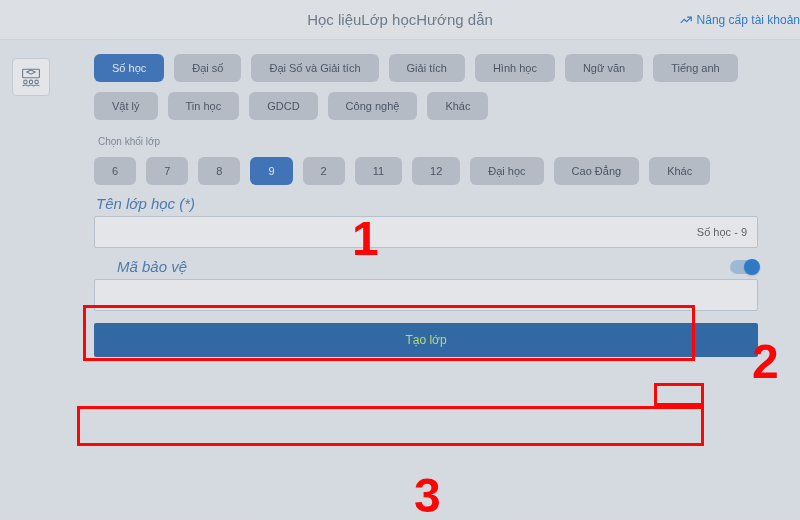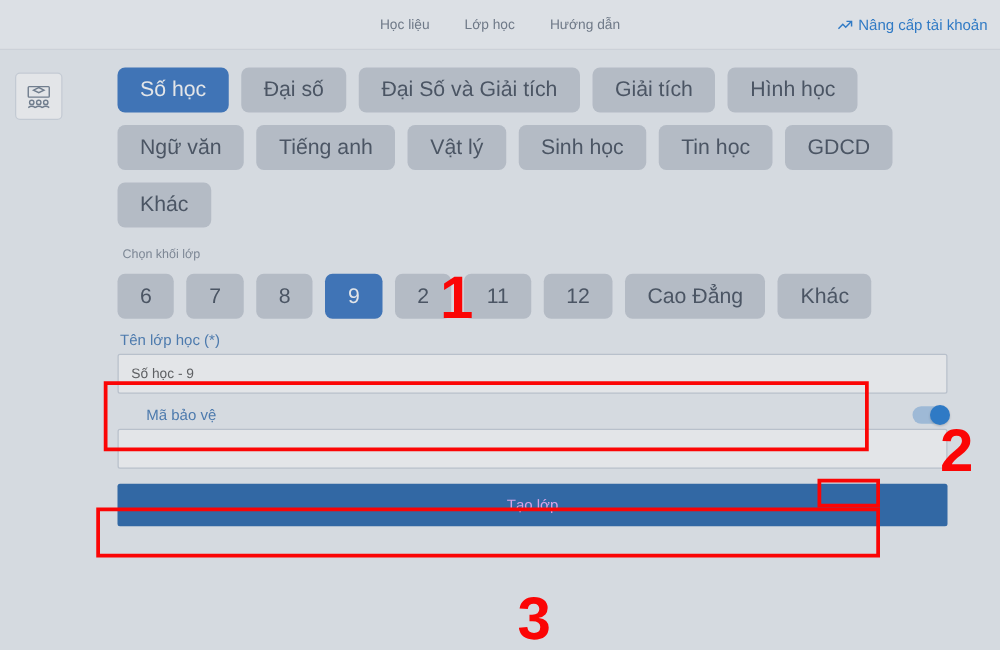--- a/index.html
+++ b/index.html
@@ -1,36 +1,36 @@
 <!DOCTYPE html>
 <html><head>
 <meta charset="utf-8">
 <style>
 * { box-sizing: border-box; margin: 0; padding: 0; font-family: Arial, sans-serif; }
 body { width: 800px; height: 520px; background: #eef1f5; overflow: hidden; position: relative; }
 .overlay { position: absolute; inset: 0; background: rgba(128,136,148,0.22); pointer-events: none; z-index: 5; }
 .header { display: flex; justify-content: center; align-items: center; height: 40px; position: relative; background: #f7f9fb; border-bottom: 1px solid #e2e6eb; }
-.nav { display: flex; gap: 28px; color: #6b7685; font-size: 11px; }
+.nav { display: flex; color: #6b7685; font-size: 15px; }
 .nav span { cursor: pointer; }
-.upgrade { position: absolute; right: 10px; color: #1976d2; font-size: 12px; display: flex; align-items: center; gap: 4px; }
+.upgrade { position: absolute; right: 0; color: #1976d2; font-size: 12px; display: flex; align-items: center; gap: 4px; }
 .upgrade svg { width: 14px; height: 14px; }
 .sidebar-icon { position: absolute; left: 12px; top: 58px; width: 38px; height: 38px; border: 1px solid #d7dde5; background: #fff; border-radius: 4px; padding: 4px; }
 .sidebar-icon svg { width: 100%; height: 100%; }
 .content { padding: 10px 34px 0 94px; }
 .pill-row { display: flex; flex-wrap: wrap; gap: 10px; padding: 4px 0; }
-.pill { background: #c3cad3; color: #3d4756; font-size: 17px; padding: 8px 18px; border-radius: 6px; cursor: pointer; white-space: nowrap; }
+.pill { background: #c3cad3; color: #3d4756; font-size: 11px; padding: 8px 18px; border-radius: 6px; cursor: pointer; white-space: nowrap; }
 .pill.active { background: #2f6fbf; color: #fff; }
 .section-label { color: #7c8795; font-size: 10px; padding: 12px 4px 6px 4px; }
 .form-area { padding: 0px 8px 0 0; }
-.field-label { color: #3f77b4; font-size: 12px; margin: 6px 2px 4px 2px; }
-.text-input { width: 100%; height: 32px; border: 1px solid #c8d0da; border-radius: 2px; background: #fff; padding: 0 10px; font-size: 11px; color: #555; }
+.field-label { color: #3f77b4; font-size: 15px; margin: 6px 2px 4px 2px; font-style: italic; }
+.text-input { width: 100%; height: 32px; border: 1px solid #c8d0da; border-radius: 2px; background: #fff; padding: 0 10px; font-size: 11px; color: #555; text-align: right; }
 .row-flex { display: flex; justify-content: space-between; align-items: center; }
 .toggle { width: 28px; height: 14px; background: #a7c7e8; border-radius: 8px; position: relative; cursor: pointer; }
 .toggle .knob { position: absolute; right: -2px; top: -1px; width: 16px; height: 16px; background: #1976d2; border-radius: 50%; box-shadow: 0 1px 2px rgba(0,0,0,0.2); }
-.create-btn { width: 100%; height: 34px; background: #1d5fa8; color: #f0abfc; font-size: 12px; border: none; border-radius: 2px; margin-top: 12px; cursor: pointer; }
+.create-btn { width: 100%; height: 34px; background: #1d5fa8; color: #bef264; font-size: 12px; border: none; border-radius: 2px; margin-top: 12px; cursor: pointer; }
 
 .anno-box { position: absolute; border: 3px solid #fb0505; z-index: 20; pointer-events: none; }
 .anno-num { position: absolute; color: #fb0505; font-weight: bold; font-size: 48px; font-family: Arial, sans-serif; z-index: 21; pointer-events: none; }
 </style>
 </head>
 <body>
 
 <div class="header">
   <div class="nav">
     <span>Học liệu</span>
@@ -60,34 +60,35 @@
 <div class="content">
   <div class="pill-row" id="subjects">
       <div class="pill active">Số học</div>
       <div class="pill">Đại số</div>
       <div class="pill">Đại Số và Giải tích</div>
       <div class="pill">Giải tích</div>
       <div class="pill">Hình học</div>
       <div class="pill">Ngữ văn</div>
       <div class="pill">Tiếng anh</div>
       <div class="pill">Vật lý</div>
-      <div class="pill">Sinh học</div>
       <div class="pill">Tin học</div>
       <div class="pill">GDCD</div>
+      <div class="pill">Công nghệ</div>
       <div class="pill">Khác</div>
     </div>
   <div class="section-label">Chọn khối lớp</div>
   <div class="pill-row" id="grades">
       <div class="pill">6</div>
       <div class="pill">7</div>
       <div class="pill">8</div>
       <div class="pill active">9</div>
       <div class="pill">2</div>
       <div class="pill">11</div>
       <div class="pill">12</div>
+      <div class="pill">Đại học</div>
       <div class="pill">Cao Đẳng</div>
       <div class="pill">Khác</div>
     </div>
 
   <div class="form-area">
     <div class="field-label">Tên lớp học (*)</div>
     <input class="text-input" value="Số học - 9" style="">
 
     <div class="row-flex" style="margin-top:10px;">
       <div class="field-label" style="margin:0;padding-left:23px;">Mã bảo vệ</div>

